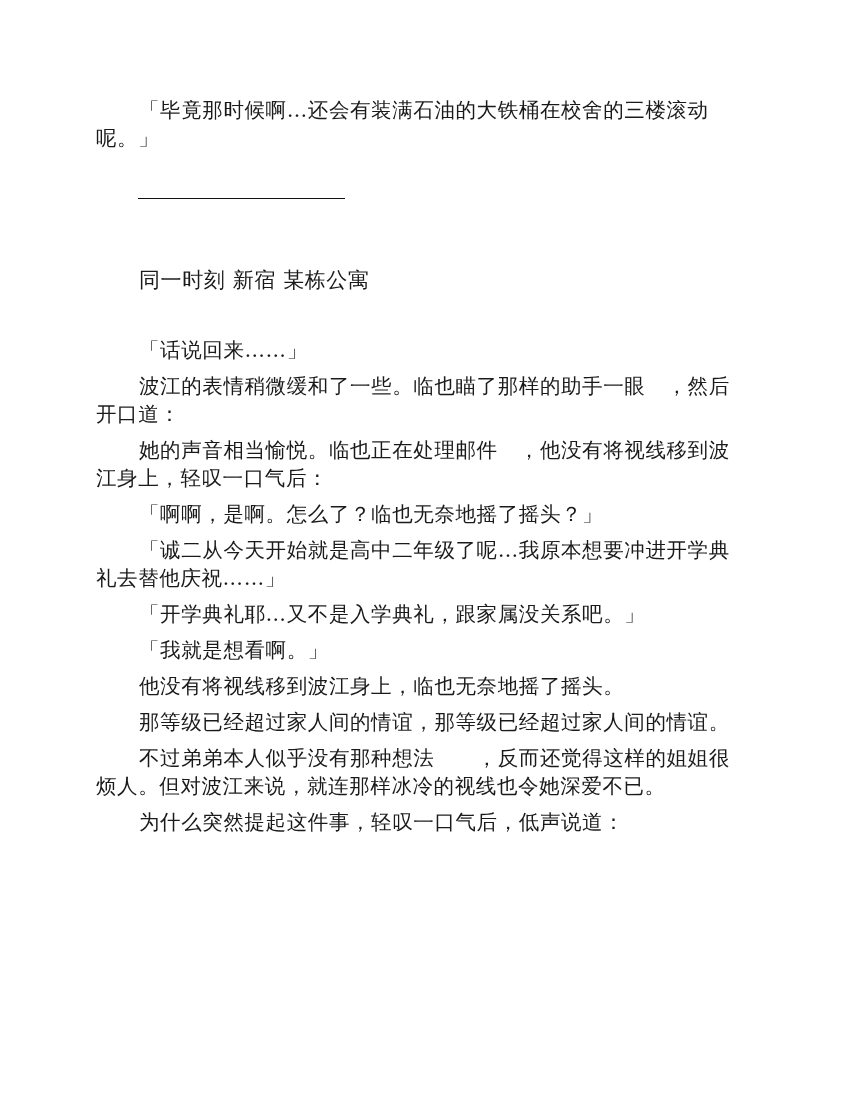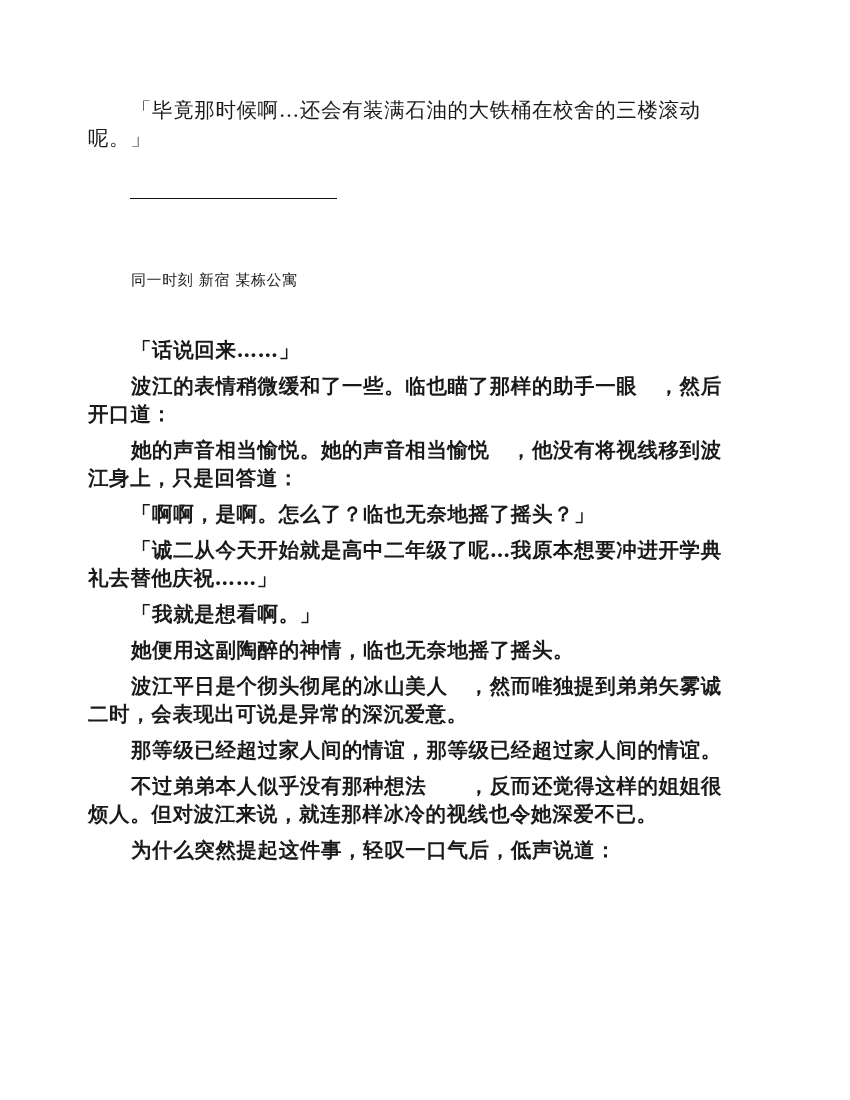--- a/index.html
+++ b/index.html
@@ -10,21 +10,21 @@
     body {
       width: 850px;
       height: 1100px;
       position: relative;
       overflow: hidden;
       font-family: "DejaVu Serif", "Liberation Serif", serif;
       color: #1a1a1a;
     }
     .page {
       position: absolute;
-      left: 88px;
+      left: 96px;
       top: 96px;
       width: 650px;
     }
     .para {
       font-size: 20.5px;
       line-height: 28px;
       margin: 0 0 8px 0;
       text-indent: 43px;
       letter-spacing: 0.6px;
       white-space: pre-wrap;
@@ -38,51 +38,50 @@
     .separator .rule {
       position: absolute;
       left: 42px;
       top: 4px;
       width: 207px;
       height: 0;
       border-top: 1.6px solid #111;
     }
     .scene {
       margin: 44px 0 16px 0;
-      font-size: 15px;
+      font-size: 21px;
       line-height: 28px;
       text-indent: 43px;
       letter-spacing: 0.6px;
       white-space: pre-wrap;
     }
     .body-block {
       margin-top: 42px;
-      font-weight: bold;
     }
   </style>
 </head>
 <body>
 
 <div class="page">
 
   <p class="para">「毕竟那时候啊…还会有装满石油的大铁桶在校舍的三楼滚动呢。」</p>
 
   <div class="separator">
     <div class="rule"></div>
   </div>
 
   <p class="scene">同一时刻 新宿 某栋公寓</p>
 
   <div class="body-block">
     <p class="para">「话说回来……」</p>
     <p class="para">波江的表情稍微缓和了一些。临也瞄了那样的助手一眼　，然后开口道：</p>
-    <p class="para">她的声音相当愉悦。她的声音相当愉悦　，他没有将视线移到波江身上，只是回答道：</p>
+    <p class="para">她的声音相当愉悦。临也正在处理邮件　，他没有将视线移到波江身上，轻叹一口气后：</p>
     <p class="para">「啊啊，是啊。怎么了？临也无奈地摇了摇头？」</p>
     <p class="para">「诚二从今天开始就是高中二年级了呢…我原本想要冲进开学典礼去替他庆祝……」</p>
+    <p class="para">「开学典礼耶…又不是入学典礼，跟家属没关系吧。」</p>
     <p class="para">「我就是想看啊。」</p>
-    <p class="para">她便用这副陶醉的神情，临也无奈地摇了摇头。</p>
-    <p class="para">波江平日是个彻头彻尾的冰山美人　，然而唯独提到弟弟矢雾诚二时，会表现出可说是异常的深沉爱意。</p>
+    <p class="para">他没有将视线移到波江身上，临也无奈地摇了摇头。</p>
     <p class="para">那等级已经超过家人间的情谊，那等级已经超过家人间的情谊。</p>
     <p class="para">不过弟弟本人似乎没有那种想法　　，反而还觉得这样的姐姐很烦人。但对波江来说，就连那样冰冷的视线也令她深爱不已。</p>
     <p class="para">为什么突然提起这件事，轻叹一口气后，低声说道：</p>
   </div>
 
 </div>
 
 </body></html>

